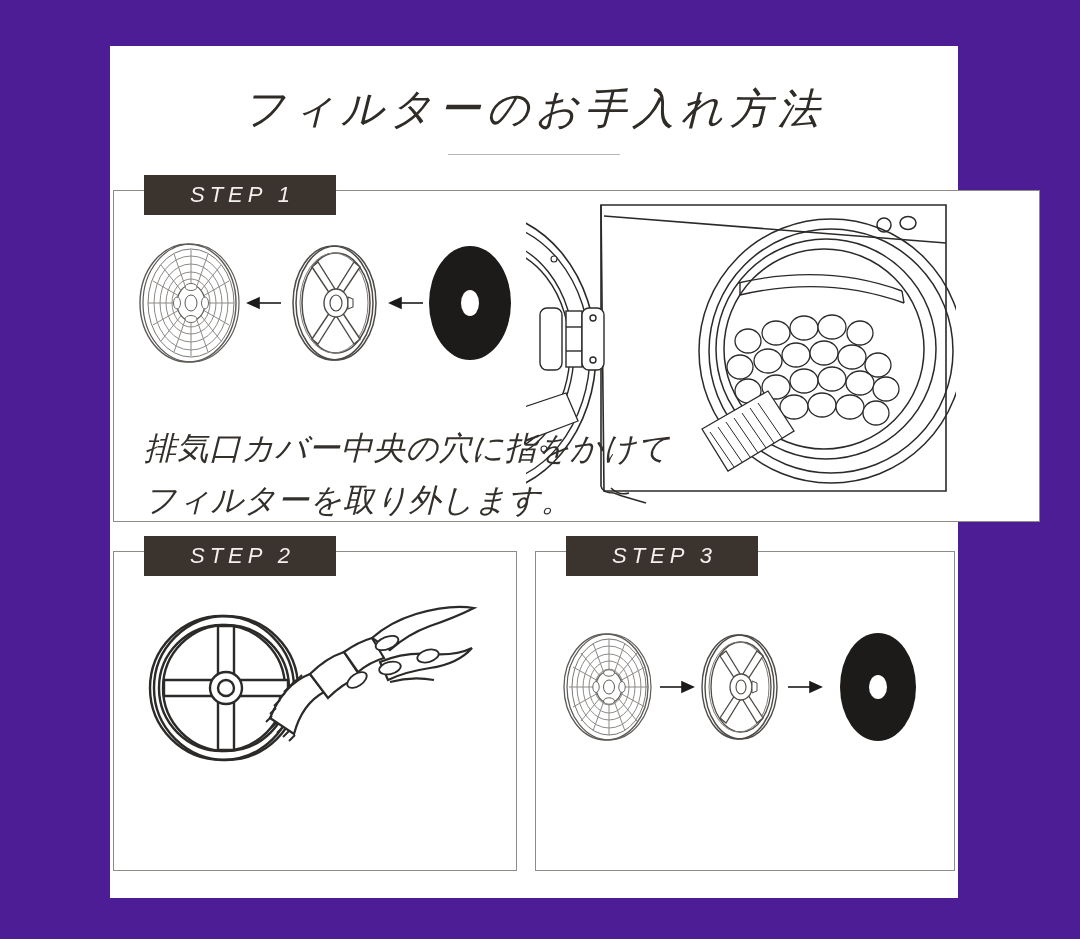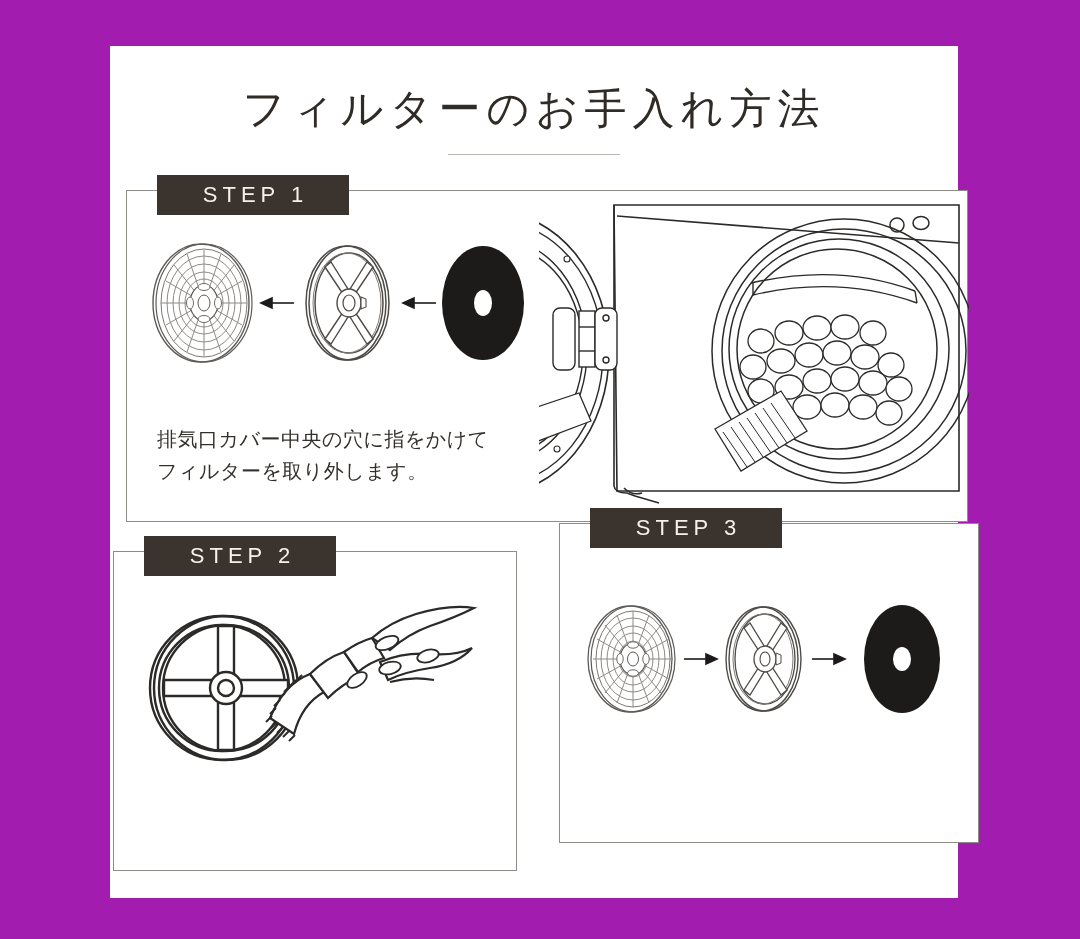--- a/index.html
+++ b/index.html
@@ -11,21 +11,22 @@
     height: 939px;
     background: #ffffff;
     font-family: "Liberation Sans", "DejaVu Sans", sans-serif;
     overflow: hidden;
   }
 
   #page {
     position: relative;
     width: 1080px;
     height: 939px;
-    background: #a21caf;
+    background: #4c1d95;
+    font-style: italic;
   }
 
   
   .card {
     position: absolute;
     left: 110px;
     top: 46px;
     width: 848px;
     height: 852px;
     background: #ffffff;
@@ -56,23 +57,23 @@
     margin: 22px auto 0 auto;
   }
 
   
   .panel {
     position: absolute;
     border: 1px solid #8f8c88;
     background: #ffffff;
     box-sizing: border-box;
   }
-  .panel-1 { left: 16px;   top: 144px; width: 842px; height: 332px; }
+  .panel-1 { left: 3px;   top: 144px; width: 927px; height: 332px; }
   .panel-2 { left: 3px;   top: 505px; width: 404px; height: 320px; }
-  .panel-3 { left: 425px; top: 477px; width: 420px; height: 320px; margin-left: 24px; }
+  .panel-3 { left: 425px; top: 505px; width: 420px; height: 320px; }
 
   
   .badge {
     position: absolute;
     background: #3b342e;
     color: #f4f1ec;
     font-family: "Liberation Sans", "DejaVu Sans", sans-serif;
     font-size: 22px;
     letter-spacing: 5px;
     text-align: center;
@@ -82,21 +83,21 @@
     text-indent: 5px;
   }
   .badge-1 { left: 30px; top: -16px; width: 192px; }
   .badge-2 { left: 30px; top: -16px; width: 192px; }
   .badge-3 { left: 30px; top: -16px; width: 192px; }
 
   
   .caption {
     position: absolute;
     font-family: "DejaVu Sans", "Liberation Sans", sans-serif;
-    font-size: 20px;
+    font-size: 32px;
     color: #33302c;
     line-height: 1.62;
     letter-spacing: 0.5px;
     white-space: pre-line;
   }
   .caption-1 { left: 30px; top: 232px; }
   .caption-2 { left: 26px; top: 222px; }
   .caption-3 { left: 26px; top: 222px; }
 
   

